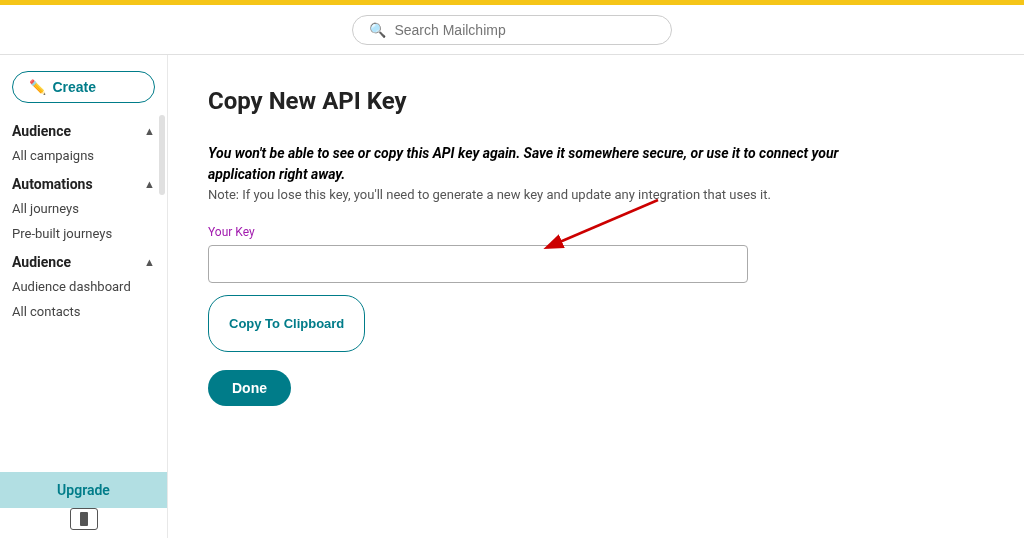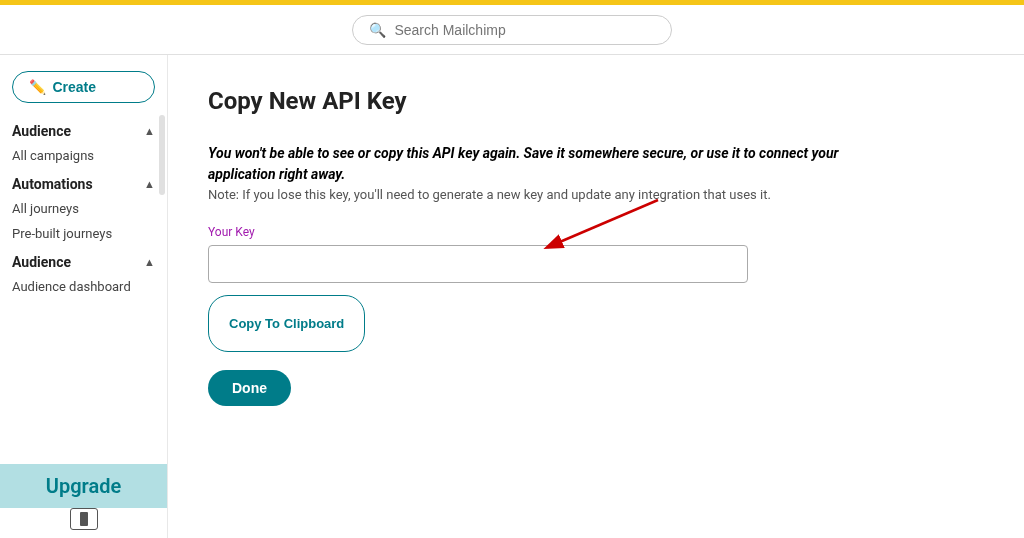--- a/index.html
+++ b/index.html
@@ -111,21 +111,21 @@
     }
 
     .sidebar-upgrade {
       position: absolute;
       bottom: 30px;
       left: 0;
       right: 0;
       background: #b2dfe3;
       text-align: center;
       padding: 10px;
-      font-size: 20px;
+      font-size: 14px;
       font-weight: 600;
       color: #007c89;
       cursor: pointer;
     }
 
     .sidebar-panel-toggle {
       position: absolute;
       bottom: 8px;
       left: 50%;
       transform: translateX(-50%);
@@ -288,20 +288,23 @@
     <div class="sidebar-item">
       <span>Pre-built journeys</span>
     </div>
 
     <div class="sidebar-section-header">
       <span>Audience</span>
       <span class="chevron">▲</span>
     </div>
     <div class="sidebar-item">
       <span>Audience dashboard</span>
+    </div>
+    <div class="sidebar-item">
+      <span>All contacts</span>
     </div>
 
     <div class="sidebar-upgrade">
       <span>Upgrade</span>
     </div>
 
     <div class="sidebar-panel-toggle">
       <div class="panel-icon-inner"></div>
     </div>
   </div>

